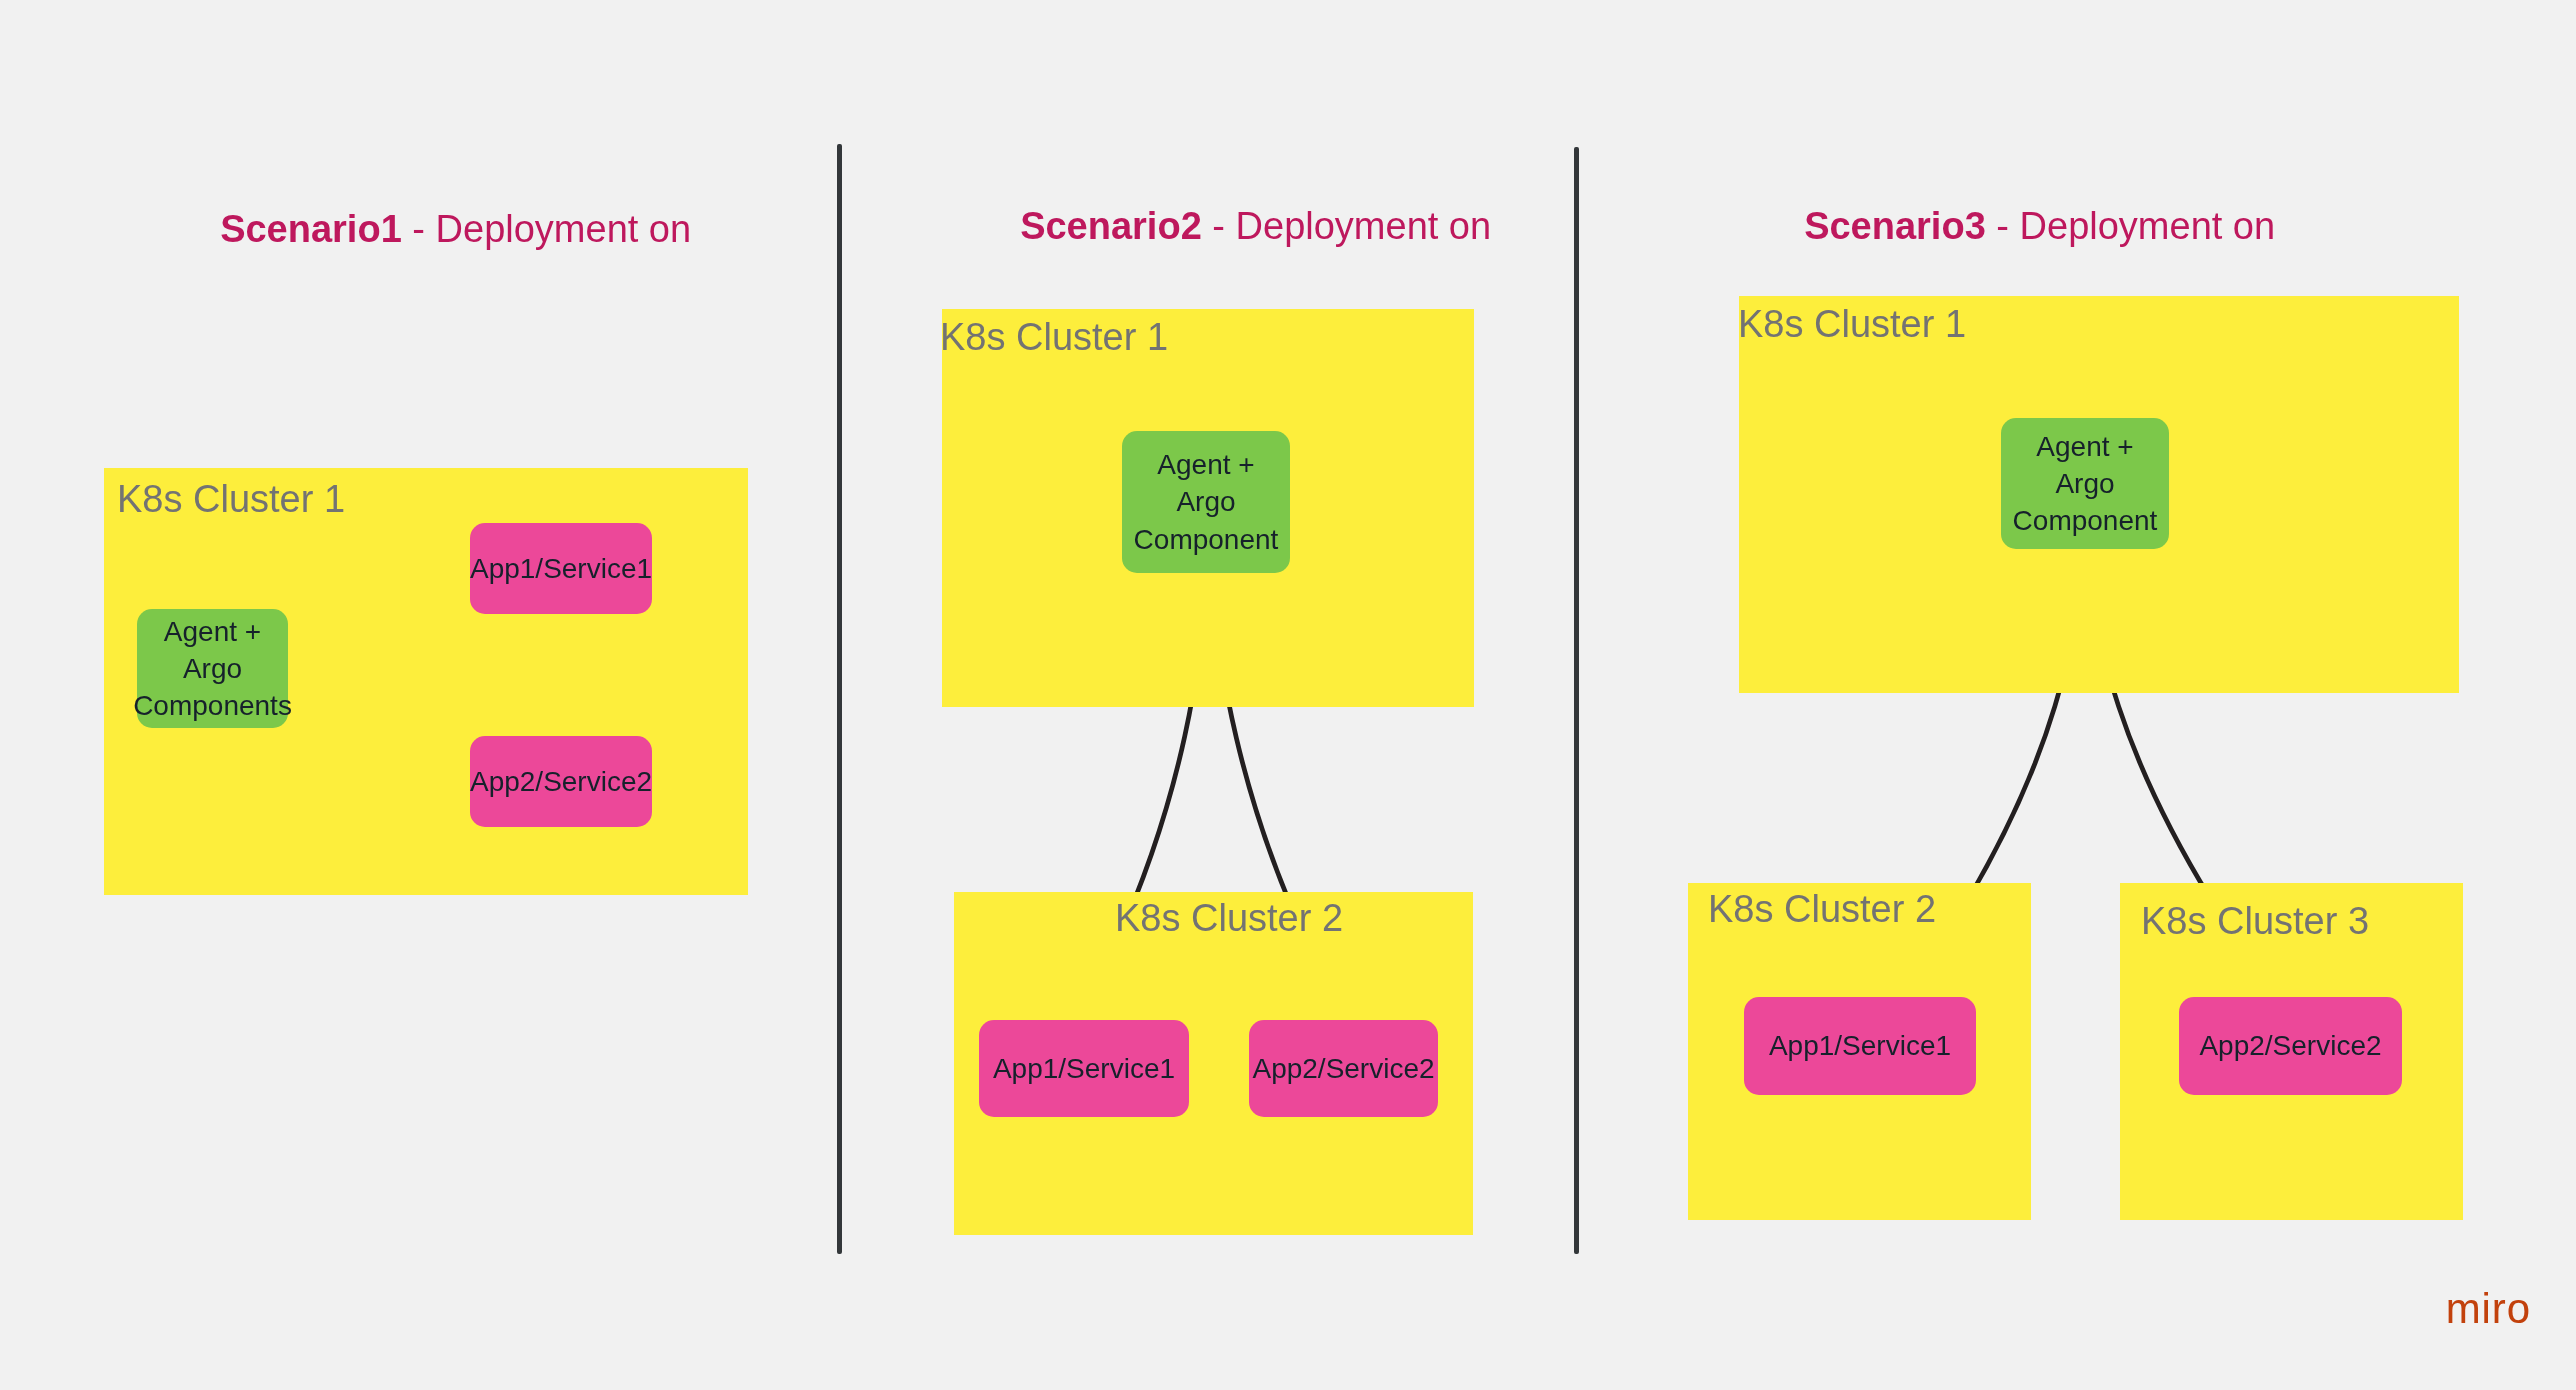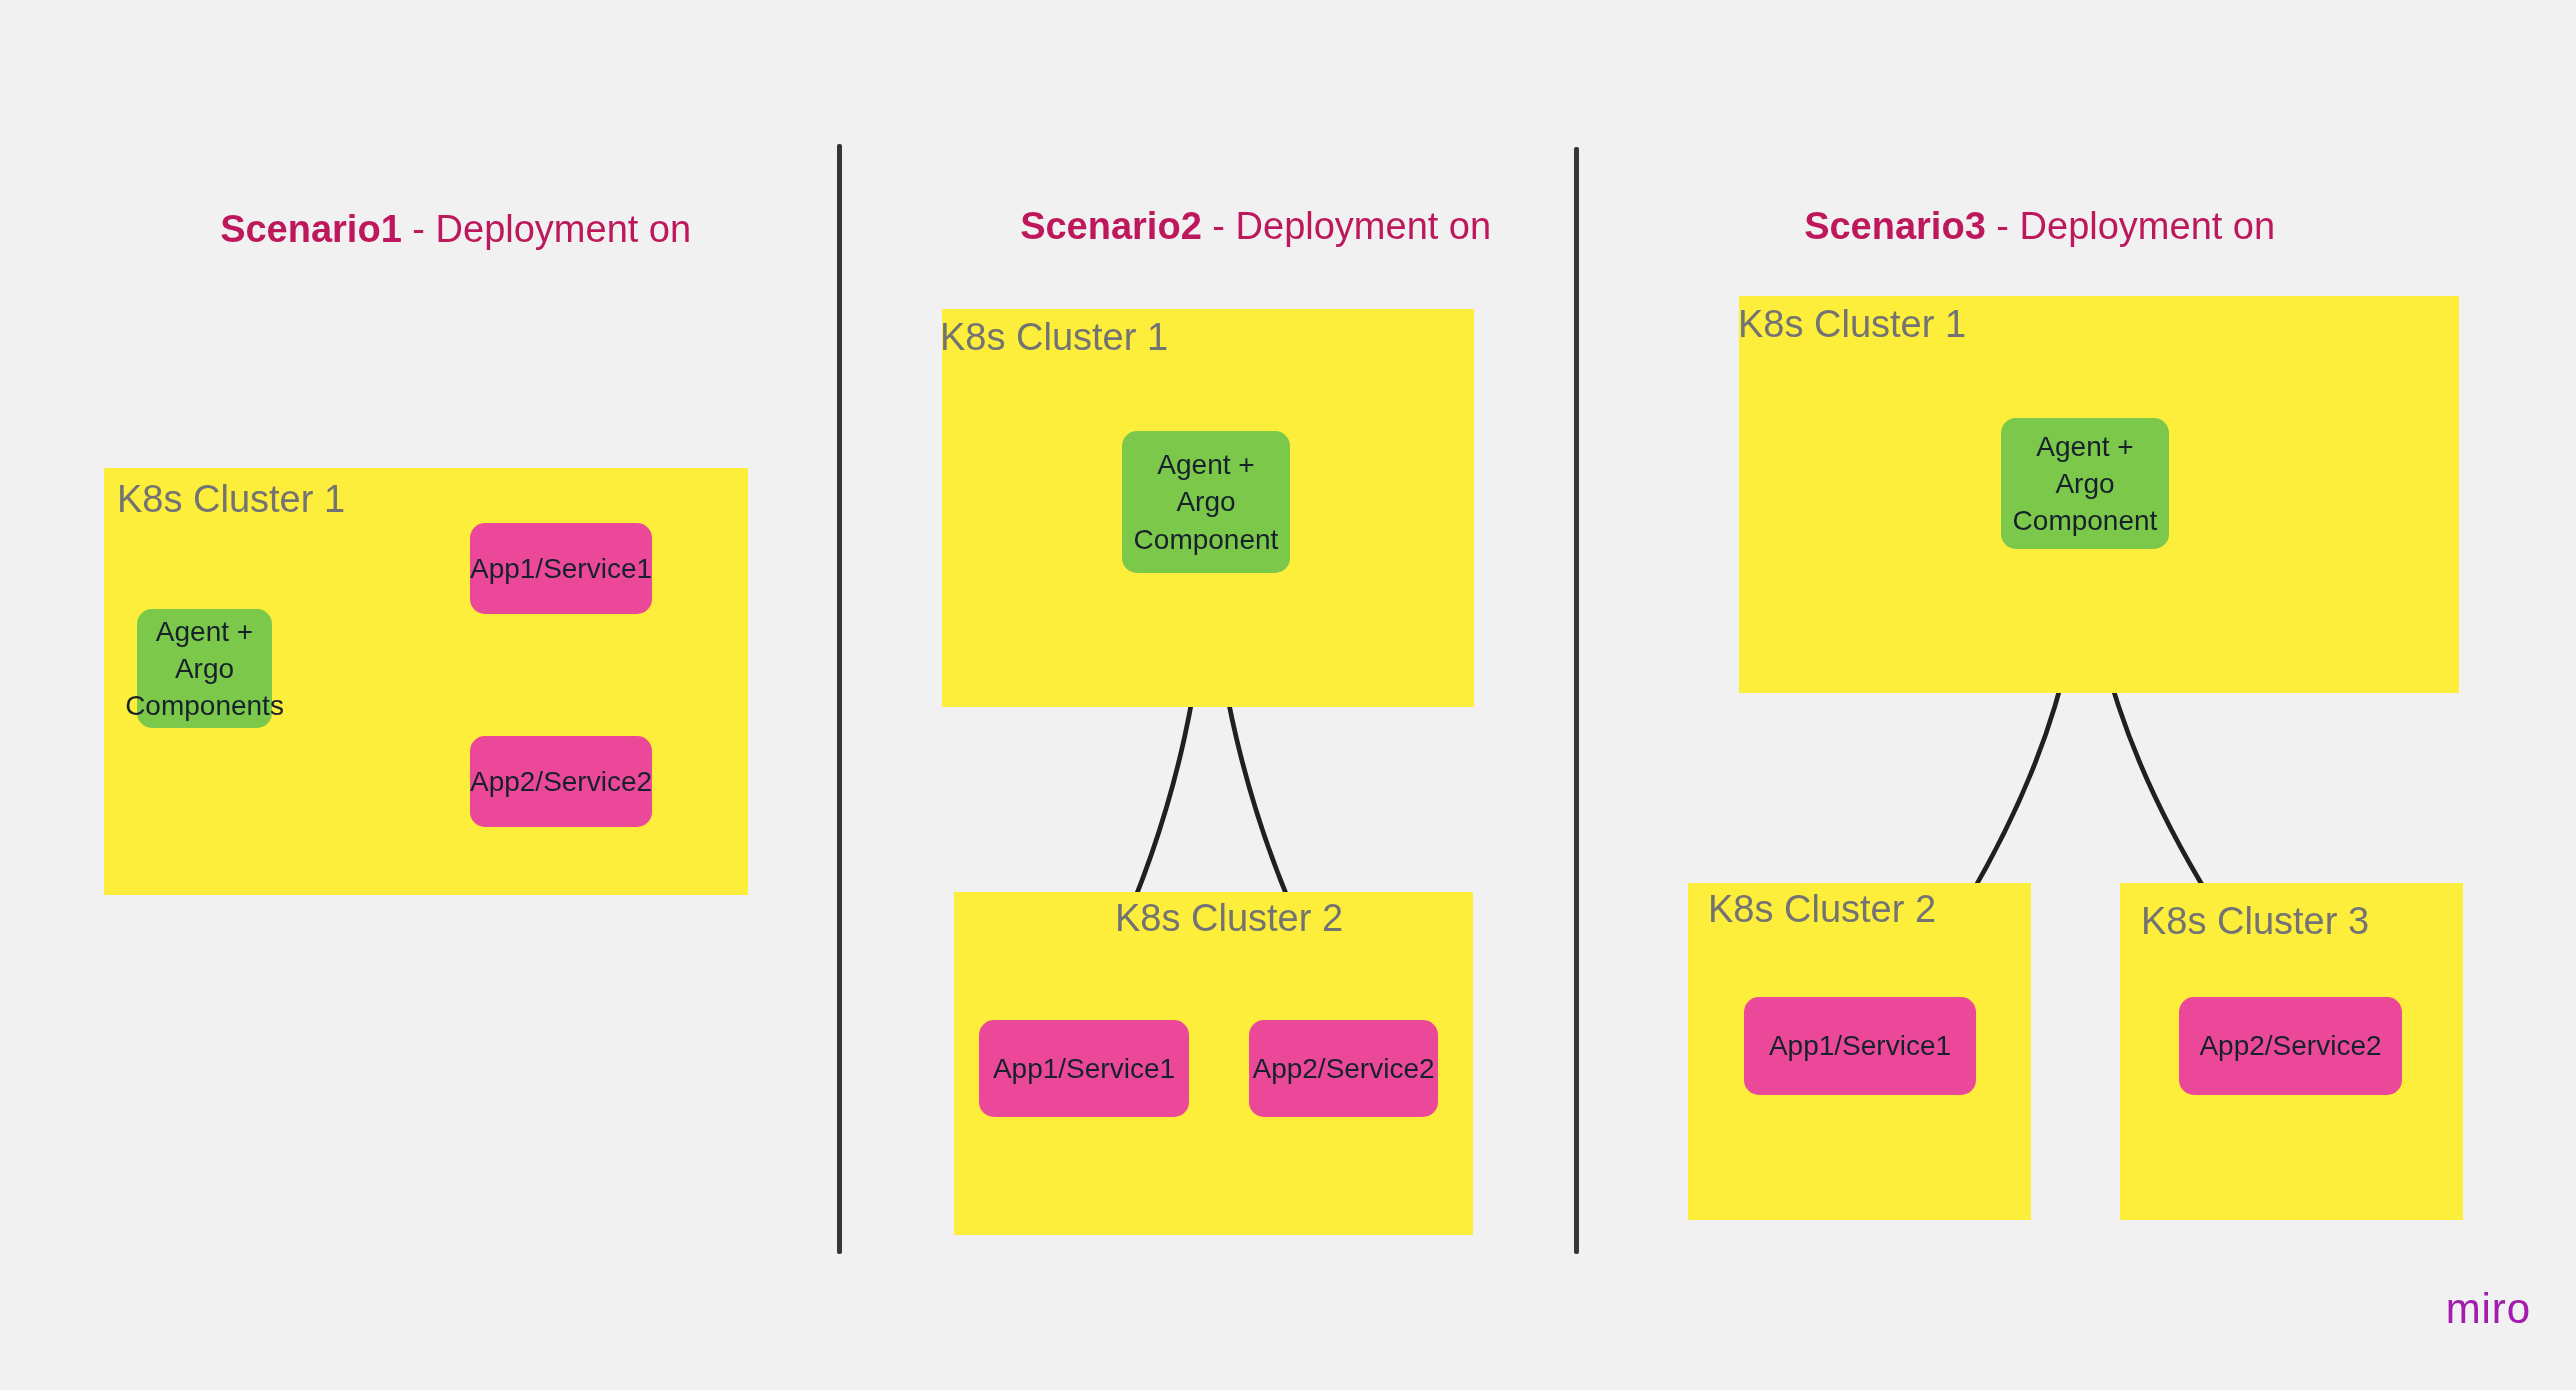--- a/index.html
+++ b/index.html
@@ -73,21 +73,21 @@
     border-radius: 15px;
   }
   .node-text {
     white-space: pre-line;
     display: block;
   }
   .watermark {
     position: absolute;
     right: 45px;
     bottom: 57px;
-    color: #a21caf;
+    color: #c2410c;
     font-size: 42px;
     letter-spacing: 0.9px;
     font-family: "Liberation Sans", sans-serif;
   }
 </style>
 </head>
 <body>
 
 <svg id="canvas" viewBox="0 0 2722 1469">
   <defs>
@@ -112,21 +112,21 @@
   </g>
 </svg>
 
 <div class="scenario-title" style="left:199px; top:147px; width:587px;">
   <span class="strong">Scenario1</span><span> - Deployment on</span><br>
 </div>
 
 <div class="cluster" style="left:104px; top:468px; width:644px; height:427px;"></div>
 <div class="cluster-label" style="left:117px; top:478px;">K8s Cluster 1</div>
 
-<div class="node green" style="left:137px; top:609px; width:135px; height:119px;">
+<div class="node green" style="left:137px; top:609px; width:151px; height:119px;">
   <span class="node-text">Agent + Argo
 Components</span>
 </div>
 
 <div class="node cyan" style="left:470px; top:523px; width:182px; height:91px;">
   <span class="node-text">App1/Service1</span>
 </div>
 
 <div class="node cyan" style="left:470px; top:736px; width:182px; height:91px;">
   <span class="node-text">App2/Service2</span>

